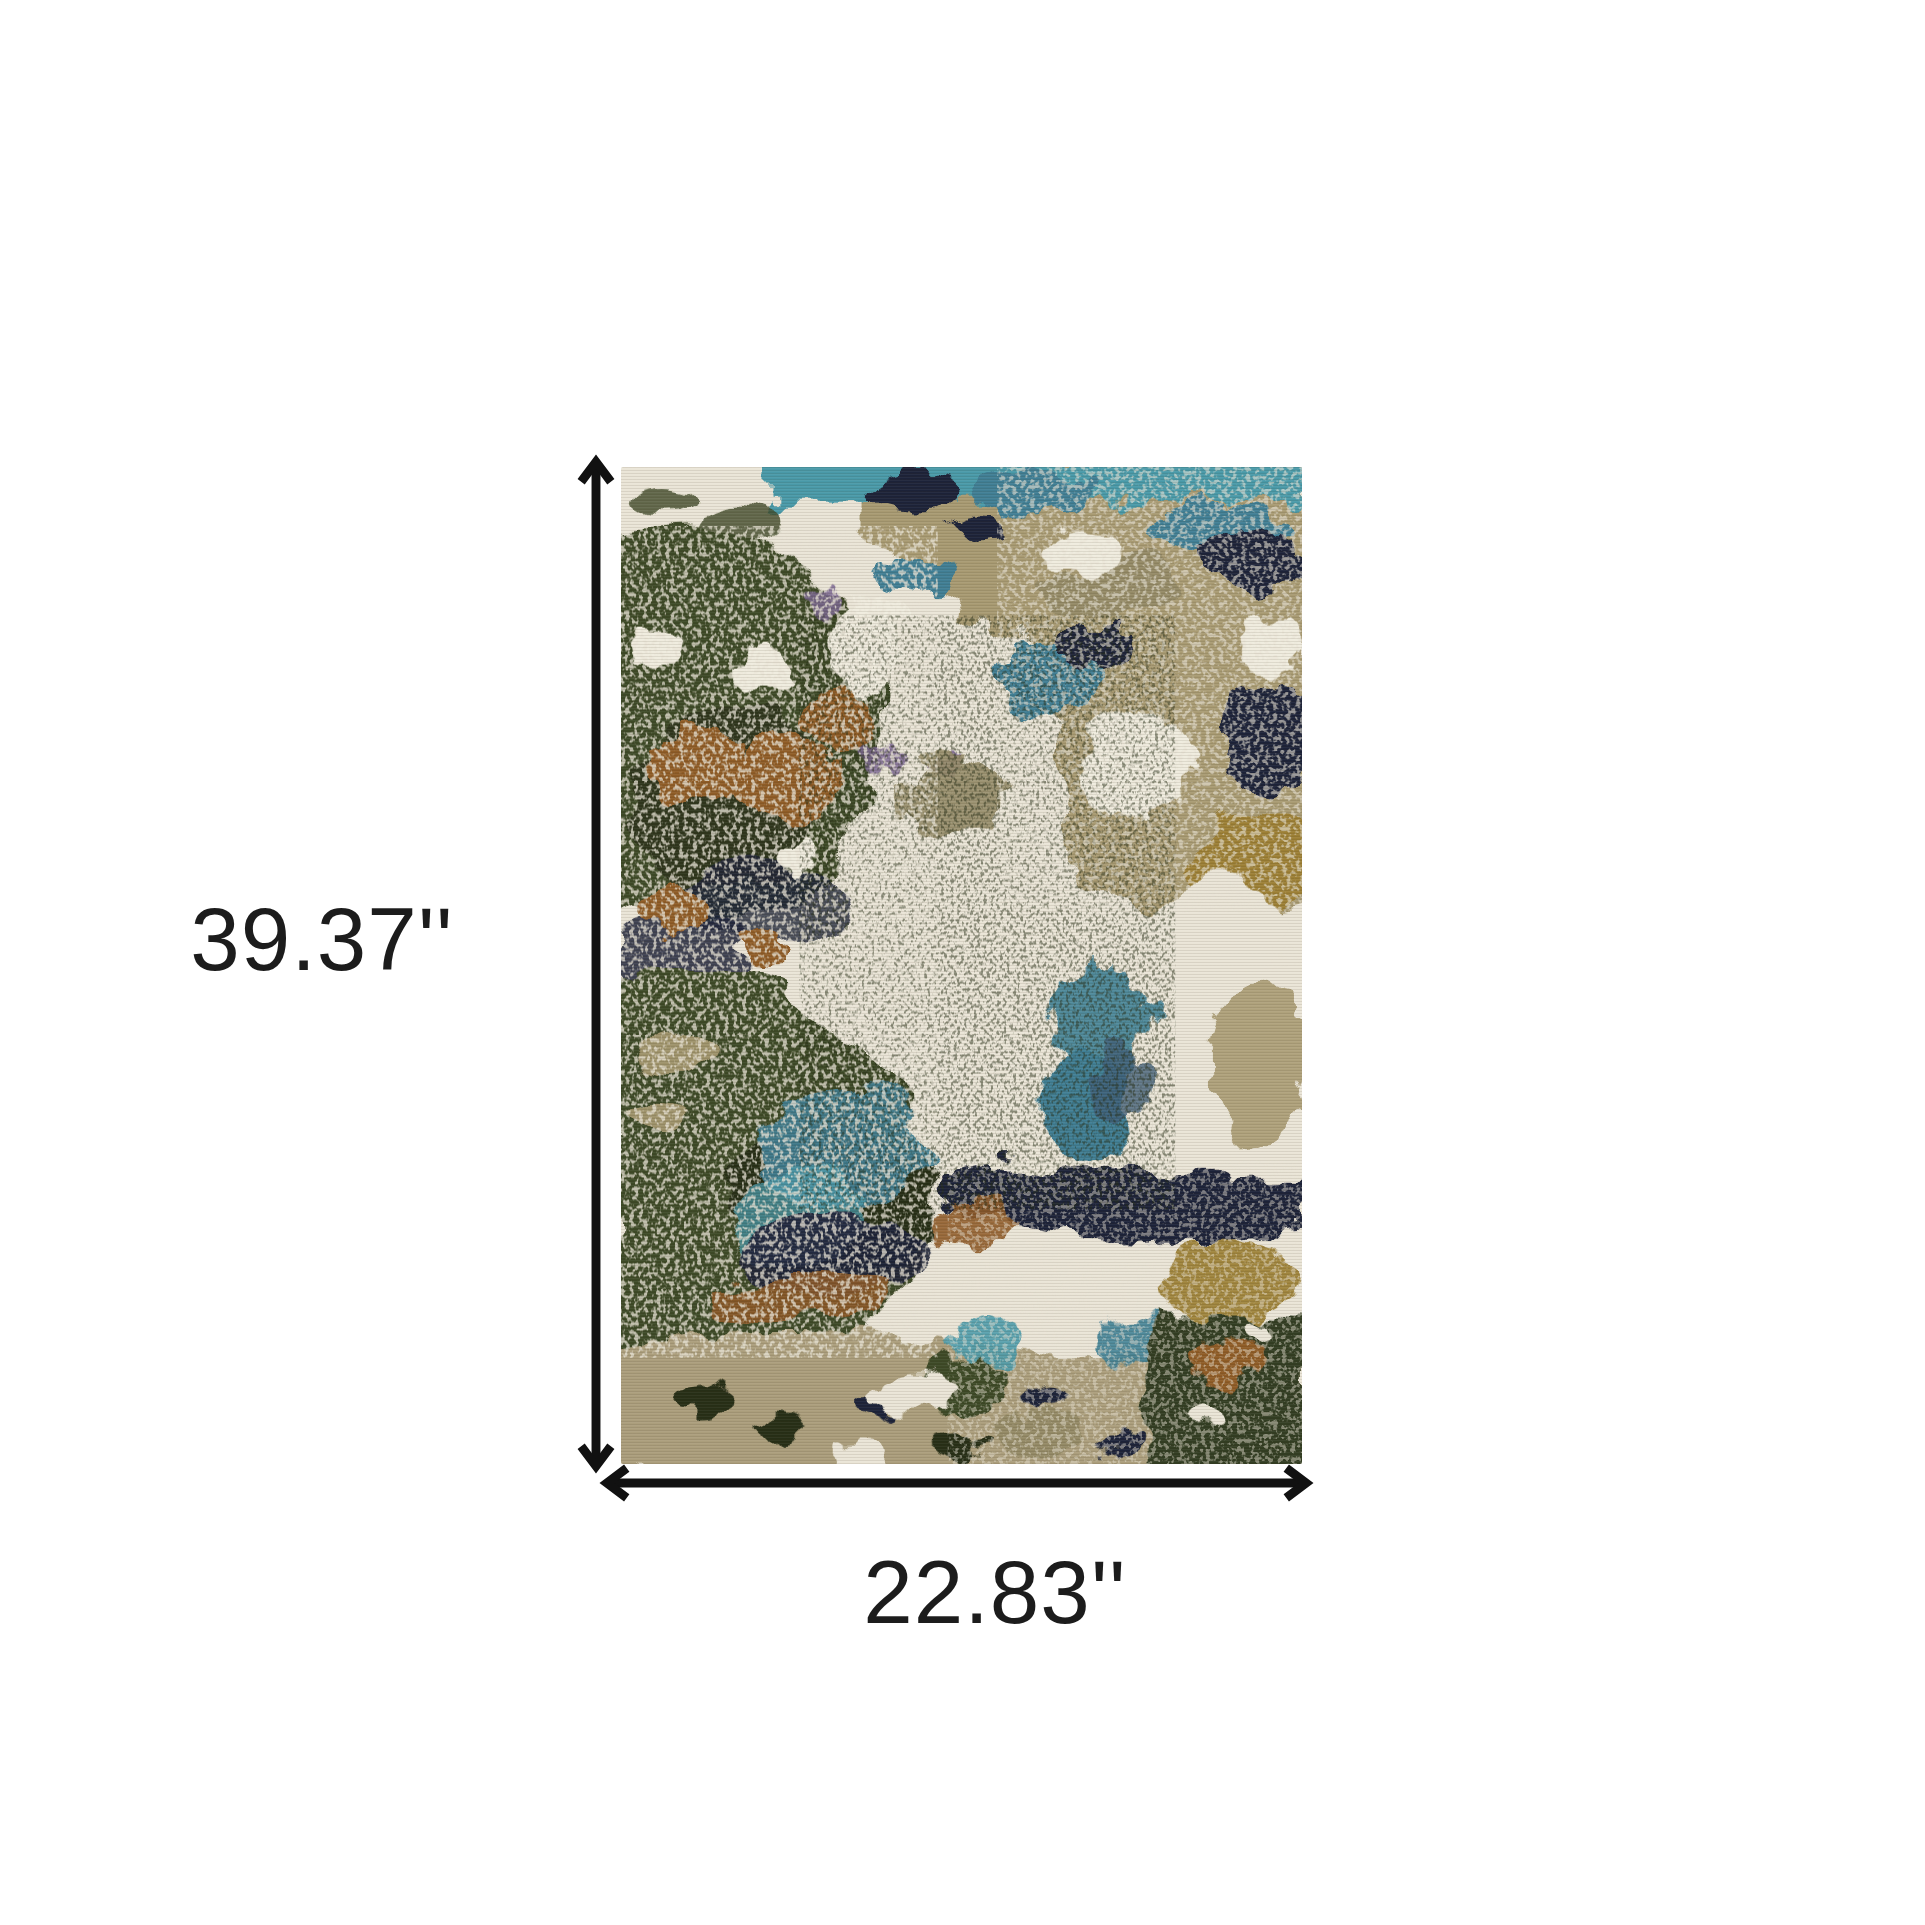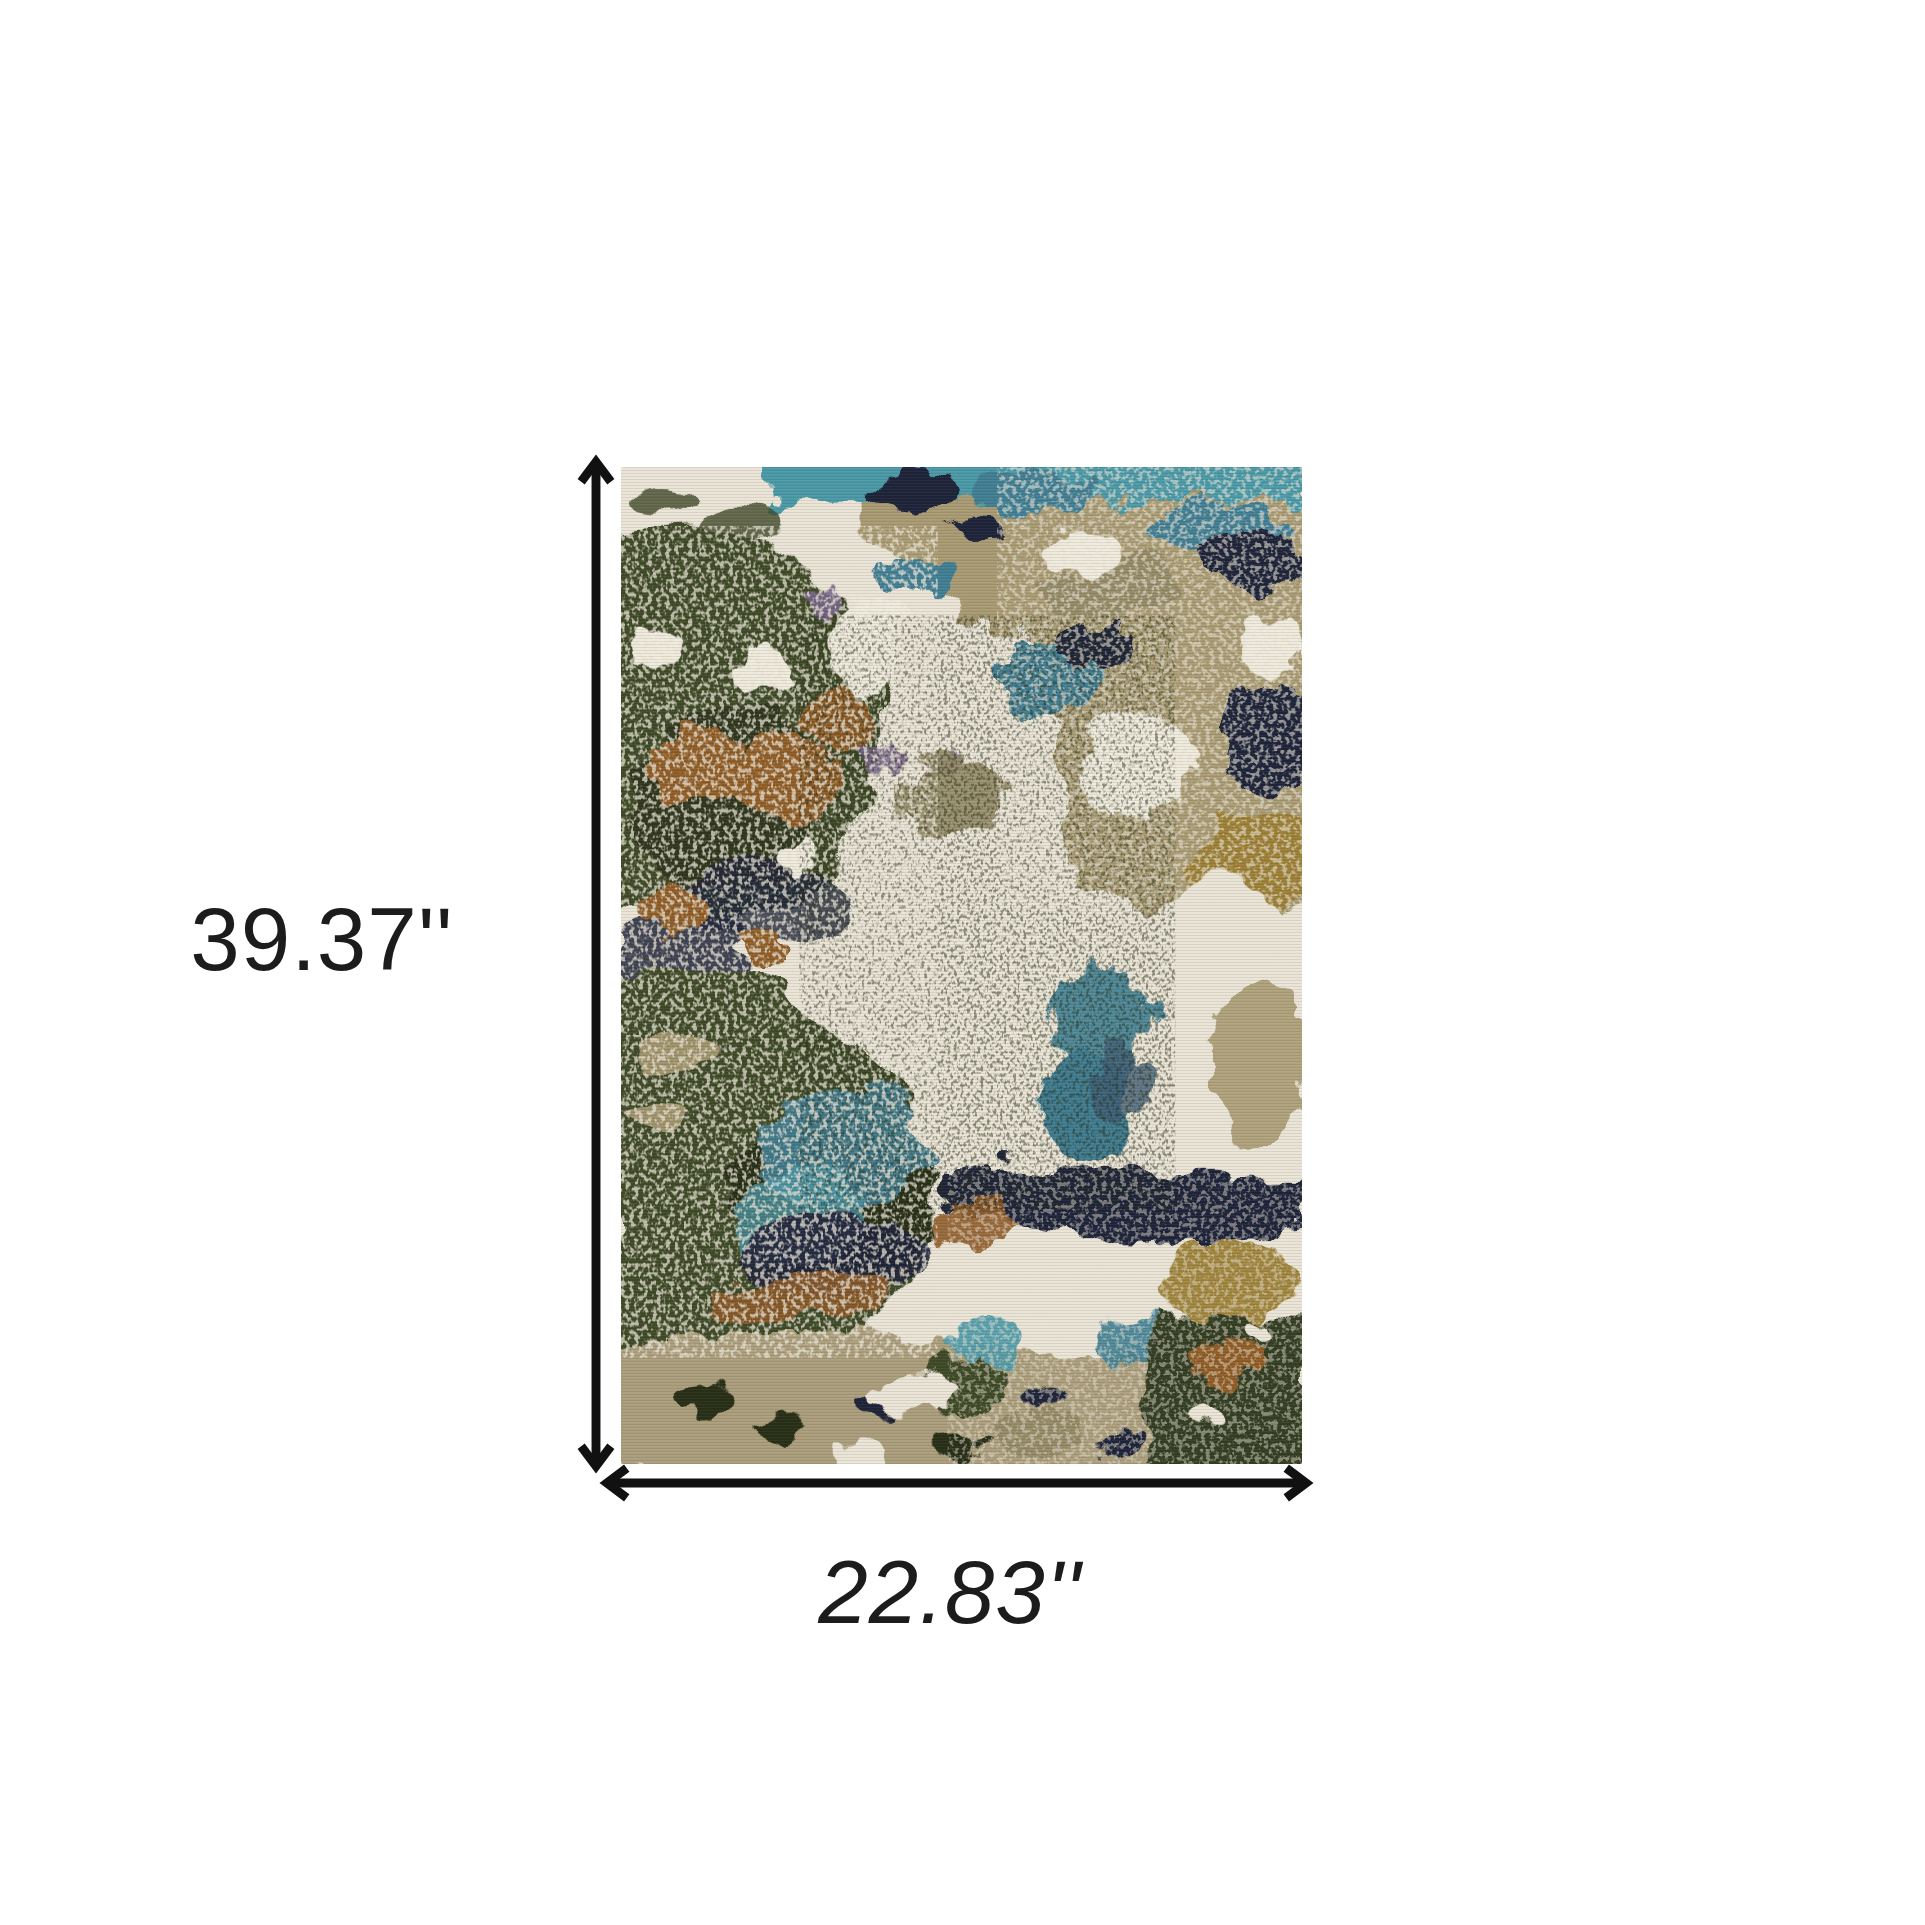--- a/index.html
+++ b/index.html
@@ -9,21 +9,21 @@
   .rug svg{display:block;width:100%;height:100%;}
   .weave{position:absolute;left:0;top:0;right:0;bottom:0;pointer-events:none;
          background:repeating-linear-gradient(180deg,rgba(60,50,30,0.10) 0 1px,rgba(255,255,255,0.05) 1px 2px,rgba(0,0,0,0) 2px 3px);}
   .arrow{position:absolute;}
   .arrow-v{left:576px;top:454px;width:40px;height:1020px;}
   .arrow-h{left:599px;top:1463px;width:715px;height:40px;}
   .arrow polyline, .arrow line{stroke:var(--arrow,#111);fill:none;}
   .dim-label{position:absolute;transform:translate(-50%,-50%);color:var(--text,#1c1c1c);
              font-size:89px;font-weight:400;letter-spacing:1px;white-space:nowrap;}
   .label-v{left:322px;top:939px;}
-  .label-h{left:950px;top:1592px;font-style:italic;}
+  .label-h{left:995px;top:1592px;}
 </style>
 </head>
 <body style="background: rgb(255, 255, 255);">
 
 <div class="canvas">
 
   <div class="rug">
     <svg viewBox="0 0 688 1007" preserveAspectRatio="none">
       <defs>
         <filter id="rough1" x="-20%" y="-20%" width="140%" height="140%">

